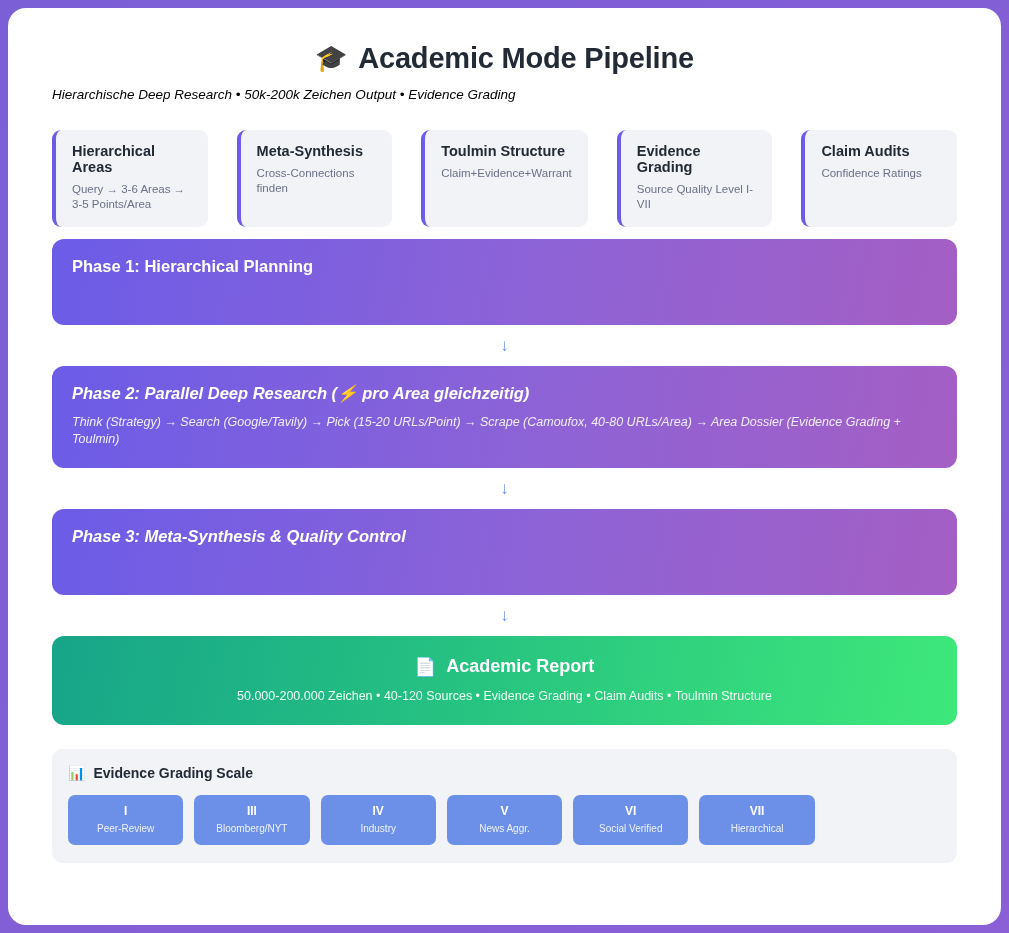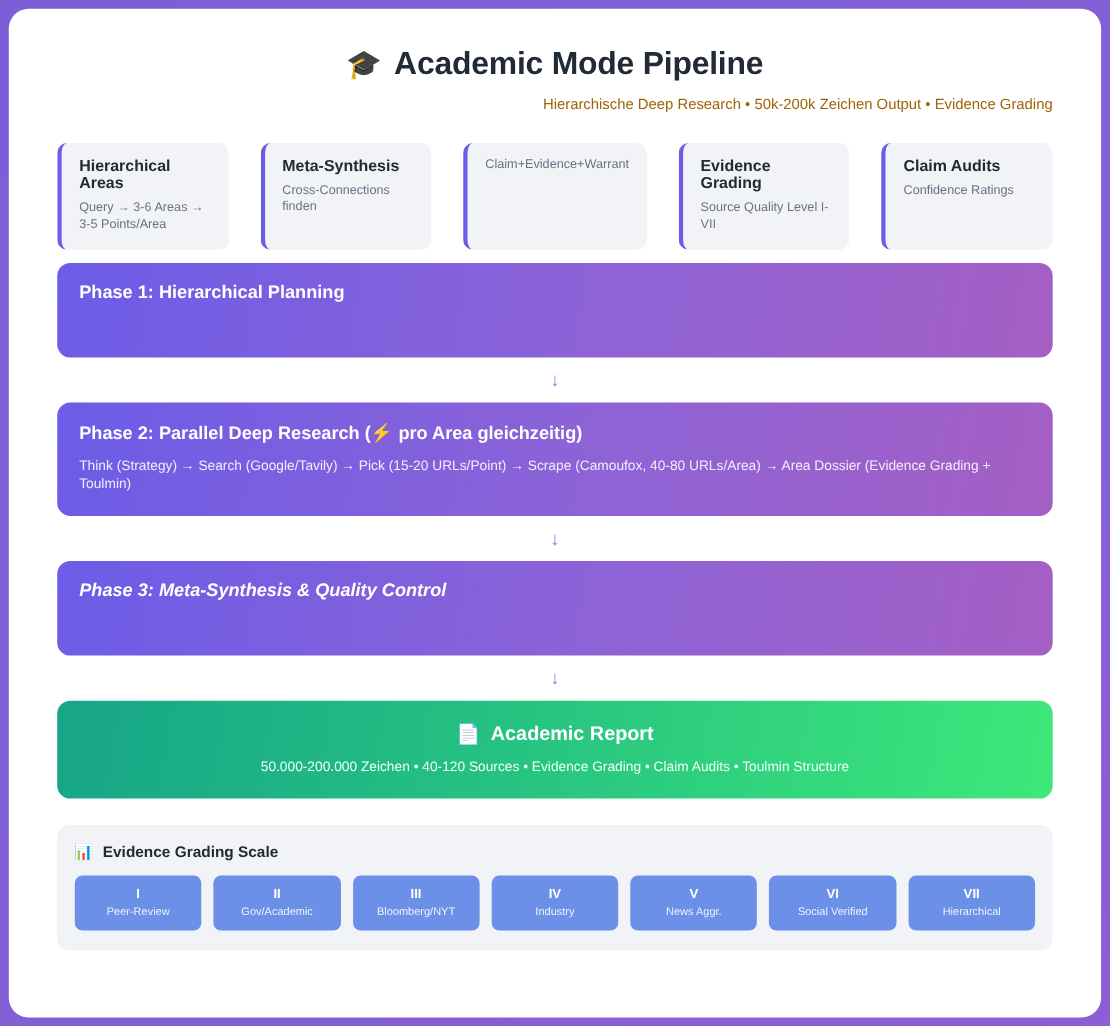--- a/index.html
+++ b/index.html
@@ -31,25 +31,26 @@
     font-weight: bold;
     color: #222a35;
     letter-spacing: -0.2px;
     display: flex;
     align-items: center;
     justify-content: center;
     gap: 11px;
   }
   .title .emoji { font-size: 26px; }
   .subtitle {
-    text-align: right;
+    text-align: left;
     font-size: 13.5px;
-    color: #a16207;
+    color: #000000;
     margin-top: 12px;
     margin-bottom: 28px;
+    font-style: italic;
   }
 
   
   .features {
     display: grid;
     grid-template-columns: repeat(5, 1fr);
     gap: 29px;
     margin-bottom: 12px;
   }
   .feature {
@@ -72,21 +73,21 @@
   }
 
   
   .phase {
     border-radius: 12px;
     padding: 18px 12px 20px 20px;
     color: #ffffff;
     min-height: 86px;
   }
   .phase-1 { background: linear-gradient(100deg, #6c5ce7 0%, #8e63d6 55%, #a45fc4 100%); }
-  .phase-2 { background: linear-gradient(100deg, #6c5ce7 0%, #8e63d6 55%, #a45fc4 100%); }
+  .phase-2 { background: linear-gradient(100deg, #6c5ce7 0%, #8e63d6 55%, #a45fc4 100%); font-style: italic; }
   .phase-3 { background: linear-gradient(100deg, #6c5ce7 0%, #8e63d6 55%, #a45fc4 100%); font-style: italic; }
   .phase-title {
     font-size: 16.5px;
     font-weight: bold;
     margin-bottom: 11px;
   }
   .phase-title .bolt { color: #ff6b35; }
   .phase-desc {
     font-size: 12.5px;
     color: #f0ecfb;
@@ -176,20 +177,21 @@
     <div class="features">
       <div class="feature">
         <div class="feature-title">Hierarchical Areas</div>
         <div class="feature-desc">Query → 3-6 Areas → 3-5 Points/Area</div>
       </div>
       <div class="feature">
         <div class="feature-title">Meta-Synthesis</div>
         <div class="feature-desc">Cross-Connections finden</div>
       </div>
       <div class="feature">
+        <div class="feature-title">Toulmin Structure</div>
         <div class="feature-desc">Claim+Evidence+Warrant</div>
       </div>
       <div class="feature">
         <div class="feature-title">Evidence Grading</div>
         <div class="feature-desc">Source Quality Level I-VII</div>
       </div>
       <div class="feature">
         <div class="feature-title">Claim Audits</div>
         <div class="feature-desc">Confidence Ratings</div>
       </div>
@@ -226,24 +228,20 @@
       <div class="grading-title">
         <span>📊</span>
         <span>Evidence Grading Scale</span>
       </div>
       <div class="levels">
         <div class="level">
           <div class="level-roman">I</div>
           <div class="level-label">Peer-Review</div>
         </div>
         <div class="level">
-          <div class="level-roman">II</div>
-          <div class="level-label">Gov/Academic</div>
-        </div>
-        <div class="level">
           <div class="level-roman">III</div>
           <div class="level-label">Bloomberg/NYT</div>
         </div>
         <div class="level">
           <div class="level-roman">IV</div>
           <div class="level-label">Industry</div>
         </div>
         <div class="level">
           <div class="level-roman">V</div>
           <div class="level-label">News Aggr.</div>

